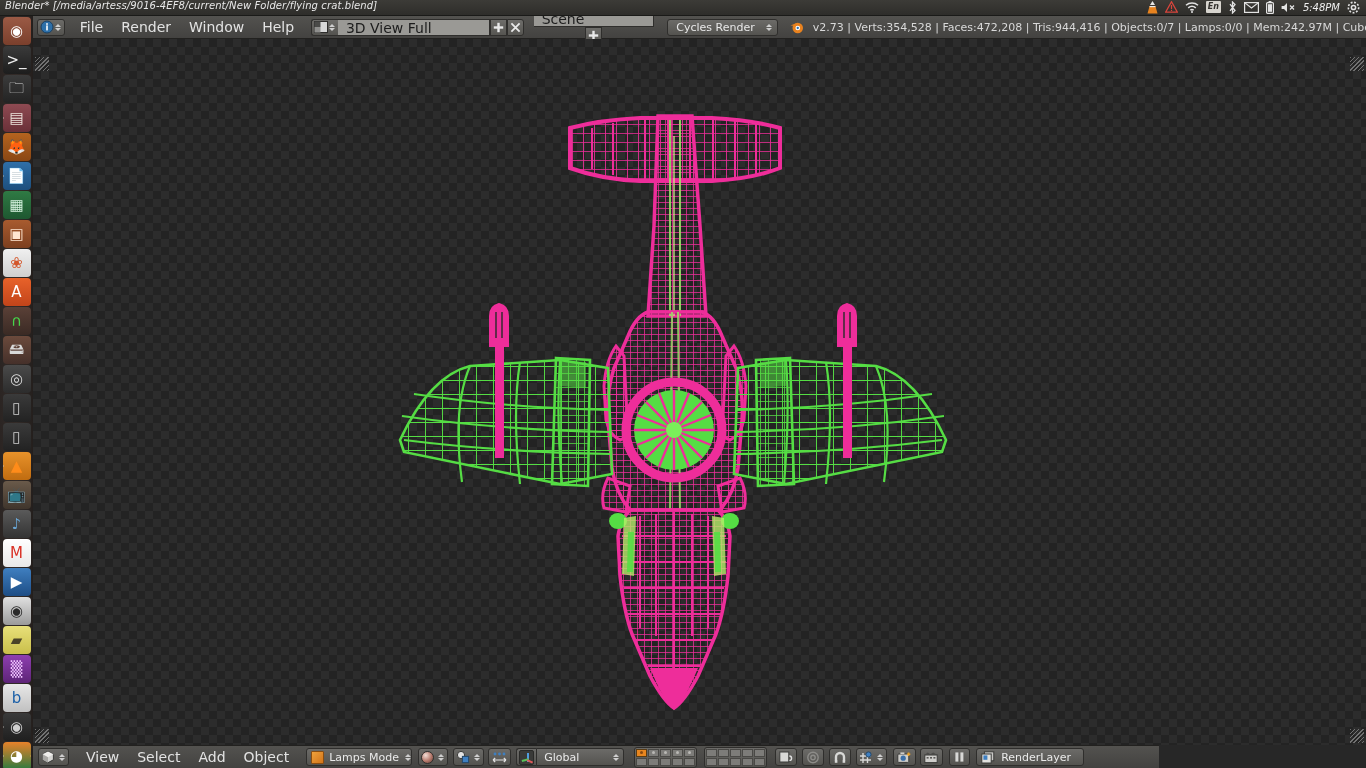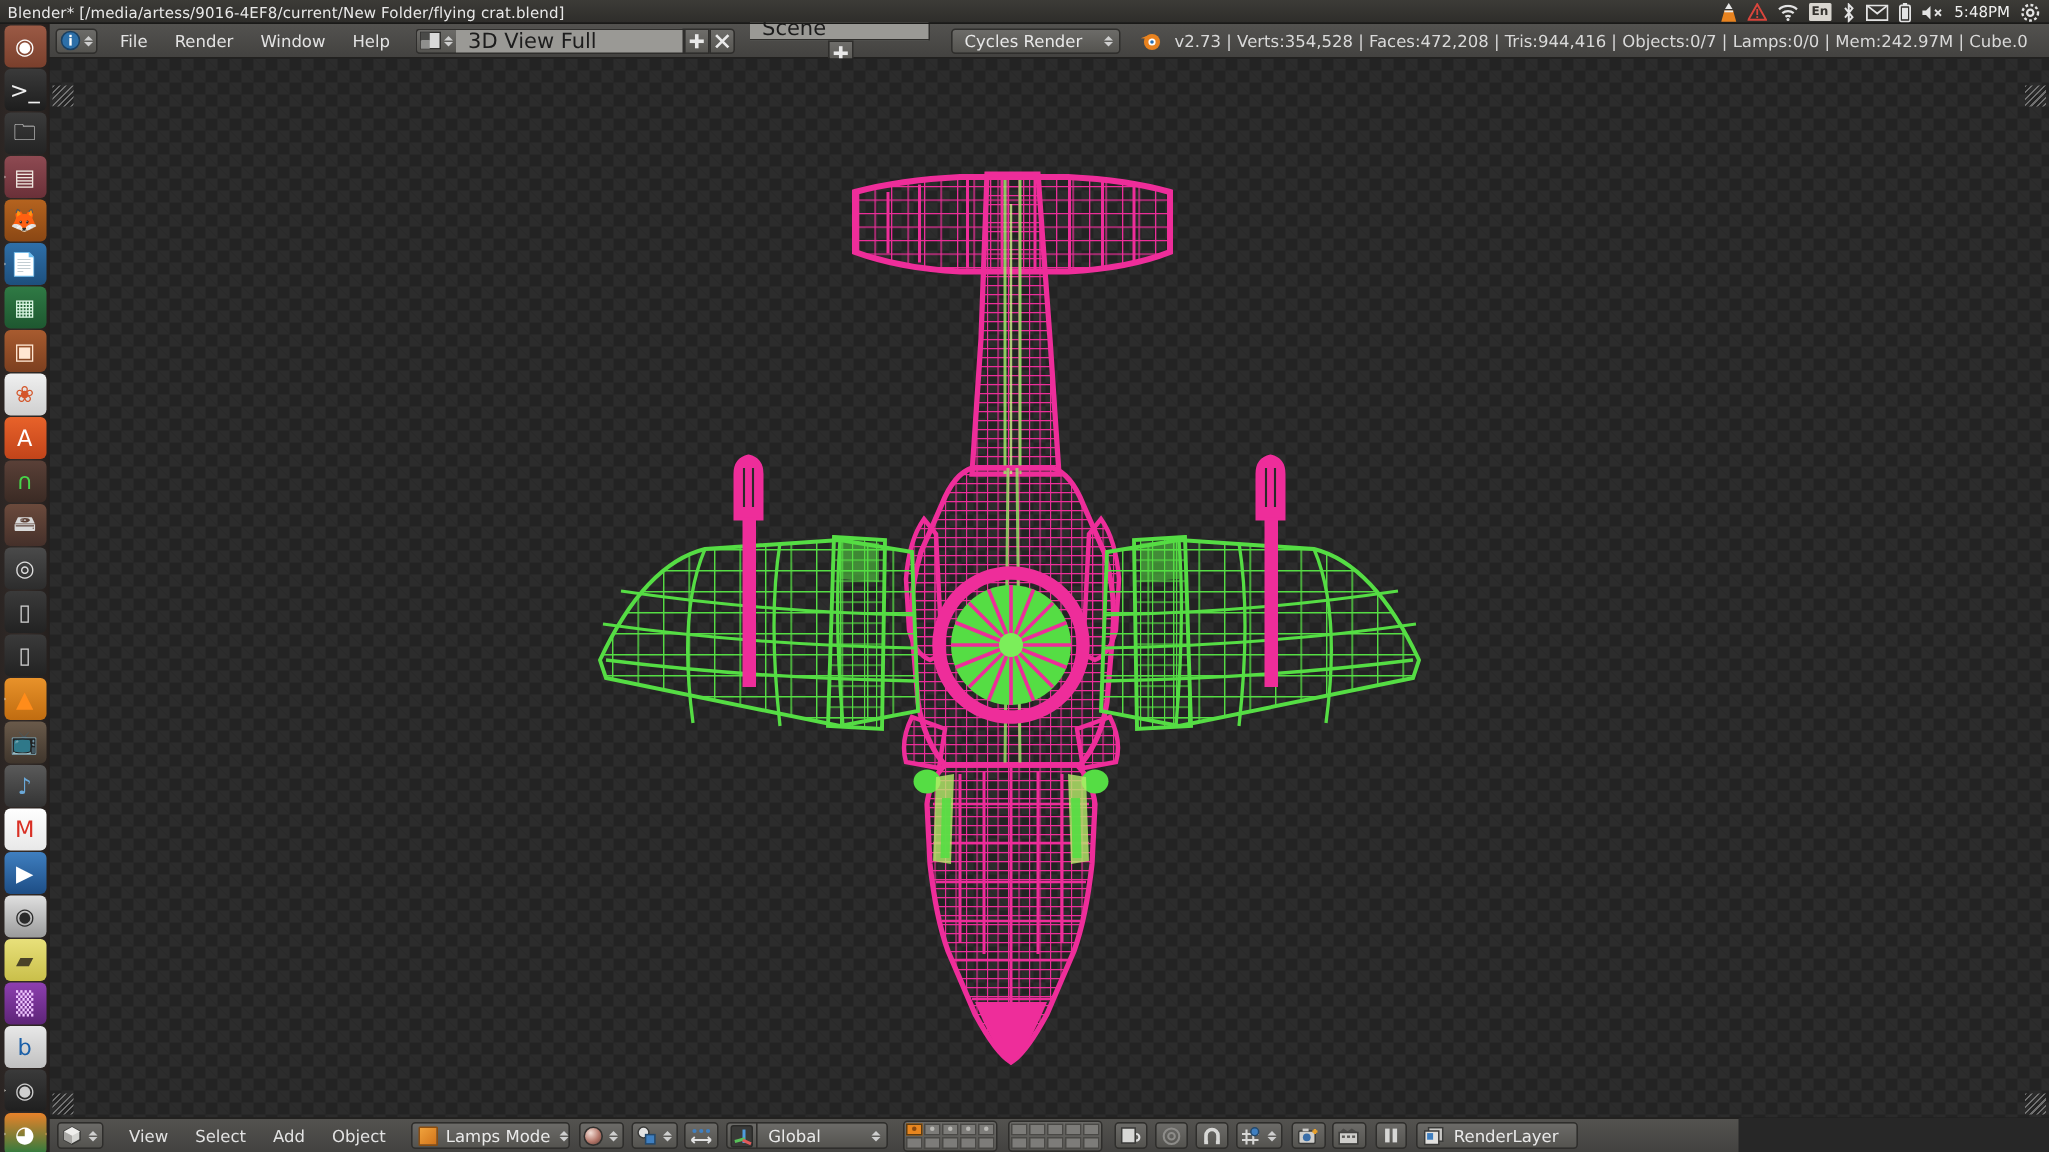--- a/index.html
+++ b/index.html
@@ -8,22 +8,23 @@
     background:#1d1d1d;
     font-family:"DejaVu Sans", sans-serif;
     -webkit-font-smoothing:antialiased;
   }
 
   
   #unity-panel{
     position:absolute; top:0; left:0; width:1366px; height:16px;
     background:linear-gradient(#3c3b37,#2e2d2a);
     border-bottom:1px solid #1a1a18;
-    display:flex; align-items:flex-end;
+    display:flex; align-items:flex-start;
     z-index:60;
+    font-style:italic;
   }
   #unity-title{
     color:#e8e8e8; font-size:10px; padding-left:5px;
     white-space:nowrap; letter-spacing:.1px;
     font-family:"DejaVu Sans", sans-serif;
   }
   #tray{ margin-left:auto; display:flex; align-items:center; gap:7px; padding-right:6px; }
   #tray .tray-ico{ display:flex; align-items:center; justify-content:center; height:14px; }
   #tray .tray-txt{ color:#f0f0f0; font-size:10px; white-space:nowrap; }
   .kbd-ind{
@@ -66,21 +67,21 @@
     border-bottom:1px solid #22211f;
     display:flex; align-items:center; gap:0px;
     font-size:11px; color:#e4e4e4; white-space:nowrap;
   }
   .btn3d{
     background:linear-gradient(#6c6b68,#54534f);
     border:1px solid #2f2e2c; border-radius:3px;
     height:17px; display:flex; align-items:center;
     color:#e8e8e8; font-size:11px;
   }
-  .hdr-menu{ padding:0 9px; height:17px; line-height:17px; color:#e3e3e3; font-size:11px; }
+  .hdr-menu{ padding:0 9px; height:17px; line-height:17px; color:#e3e3e3; font-size:14px; }
   .spin{
     display:flex; flex-direction:column; justify-content:center;
     align-items:center; width:9px; gap:1px; padding:0 2px;
   }
   .spin i{ display:block; width:0;height:0;border-left:3px solid transparent;border-right:3px solid transparent; }
   .spin .up{ border-bottom:3px solid #cfcfcf; }
   .spin .dn{ border-top:3px solid #cfcfcf; }
   .txtfield{
     background:#9a9995; color:#1c1c1c; height:17px; line-height:17px;
     padding:0 8px; font-size:14px; border:1px solid #2f2e2c;

